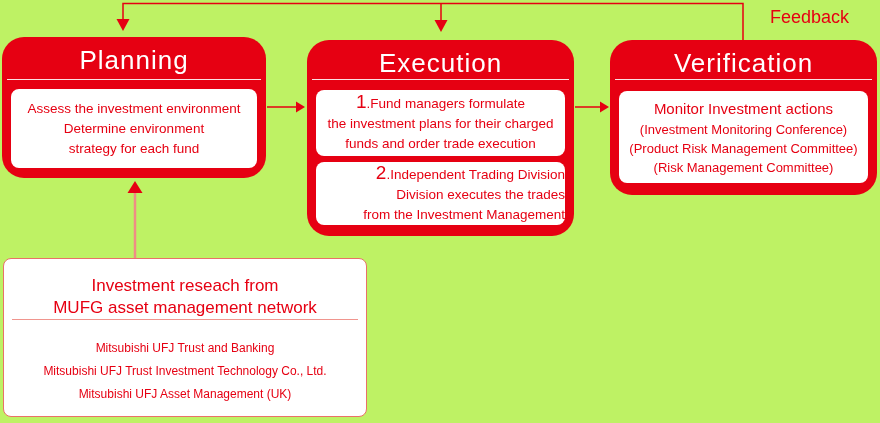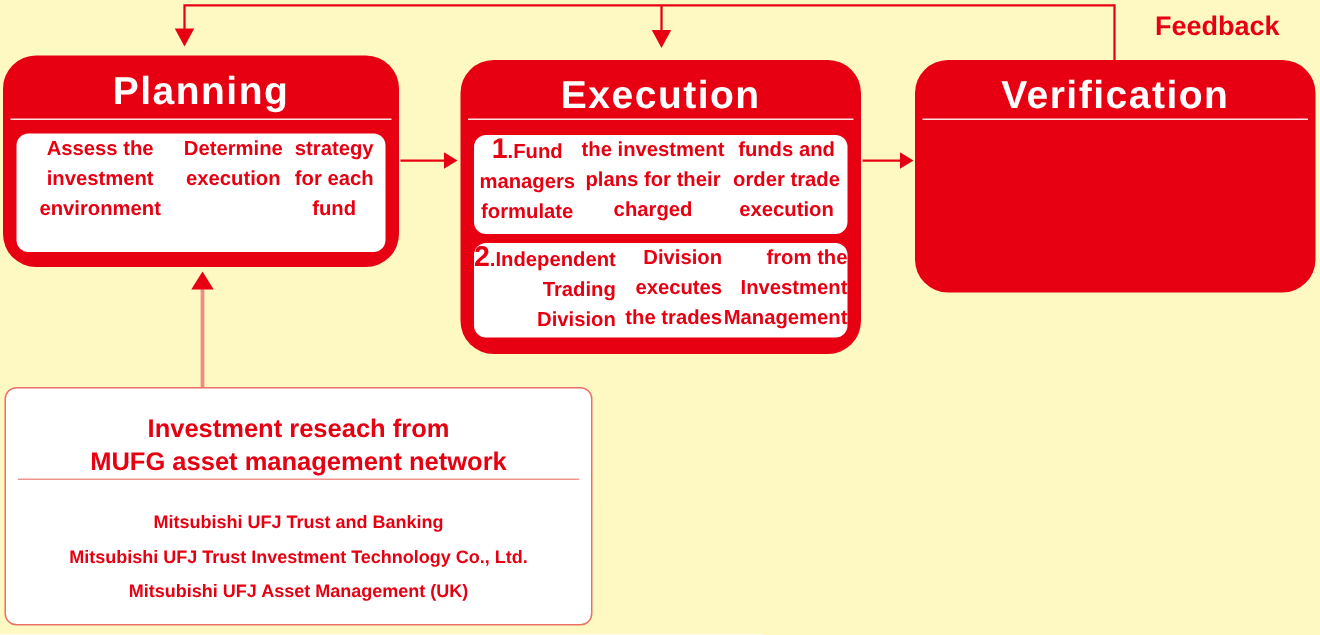--- a/index.html
+++ b/index.html
@@ -2,23 +2,22 @@
 <html><head>
 <meta charset="utf-8">
 <style>
   * { margin: 0; padding: 0; box-sizing: border-box; }
   html, body { background: #ffffff; }
   body { font-family: "Liberation Sans", sans-serif; }
   .canvas {
     position: relative;
     width: 880px;
     height: 423px;
-    background: #fef9c3;
+    background: #bef264;
     overflow: hidden;
-    font-weight: bold;
   }
   .connectors {
     position: absolute;
     left: 0; top: 0;
     width: 880px; height: 423px;
   }
   .stage {
     position: absolute;
     background: #e60012;
     border-radius: 22px;
@@ -36,39 +35,40 @@
     left: 5px; right: 5px;
     height: 1px;
     background: rgba(255,255,255,0.88);
   }
   .white-card {
     position: absolute;
     background: #ffffff;
     border-radius: 8px;
     color: #e60012;
     display: flex;
+    flex-direction: column;
     justify-content: center;
     text-align: center;
     font-size: 13.5px;
     line-height: 20px;
   }
   .big-num { font-size: 19px; }
   .vmain { font-size: 15px; line-height: 22px; }
   .vdetail { font-size: 13px; line-height: 19px; }
   .feedback-label {
     position: absolute;
     left: 770px; top: 7px;
     font-size: 18px;
     color: #e60012;
     white-space: nowrap;
   }
   .research-box {
     position: absolute;
     left: 3px; top: 258px;
-    width: 392px; height: 159px;
+    width: 364px; height: 159px;
     background: #ffffff;
     border: 1px solid #ea7168;
     border-radius: 8px;
     color: #e60012;
   }
   .research-title {
     position: absolute;
     left: 0; top: 16px;
     width: 100%;
     text-align: center;
@@ -116,21 +116,21 @@
     </g>
   </svg>
 
   <div class="feedback-label">Feedback</div>
 
   <div class="stage" style="left:2px; top:37px; width:264px; height:141px;">
     <div class="stage-title">Planning</div>
     <div class="stage-divider" style="top:42px;"></div>
     <div class="white-card" style="left:9px; top:52px; width:246px; height:79px;">
       <div>Assess the investment environment</div>
-      <div>Determine execution</div>
+      <div>Determine environment</div>
       <div>strategy for each fund</div>
     </div>
   </div>
 
   <div class="stage" style="left:307px; top:40px; width:267px; height:196px;">
     <div class="stage-title">Execution</div>
     <div class="stage-divider" style="top:39px;"></div>
     <div class="white-card" style="left:9px; top:50px; width:249px; height:66px;">
       <div><span class="big-num">1</span><span>.Fund managers formulate</span></div>
       <div>the investment plans for their charged</div>
@@ -139,20 +139,26 @@
     <div class="white-card" style="left:9px; top:122px; width:249px; height:63px;text-align:right;">
       <div><span class="big-num">2</span><span>.Independent Trading Division</span></div>
       <div>Division executes the trades</div>
       <div>from the Investment Management</div>
     </div>
   </div>
 
   <div class="stage" style="left:610px; top:40px; width:267px; height:155px;">
     <div class="stage-title">Verification</div>
     <div class="stage-divider" style="top:39px;"></div>
+    <div class="white-card" style="left:9px; top:51px; width:249px; height:92px;">
+      <div class="vmain">Monitor Investment actions</div>
+      <div class="vdetail">(Investment Monitoring Conference)</div>
+      <div class="vdetail">(Product Risk Management Committee)</div>
+      <div class="vdetail">(Risk Management Committee)</div>
+    </div>
   </div>
 
   <div class="research-box">
     <div class="research-title">
       <div>Investment reseach from</div>
       <div>MUFG asset management network</div>
     </div>
     <div class="research-divider"></div>
     <div class="research-companies">
       <div>Mitsubishi UFJ Trust and Banking</div>

